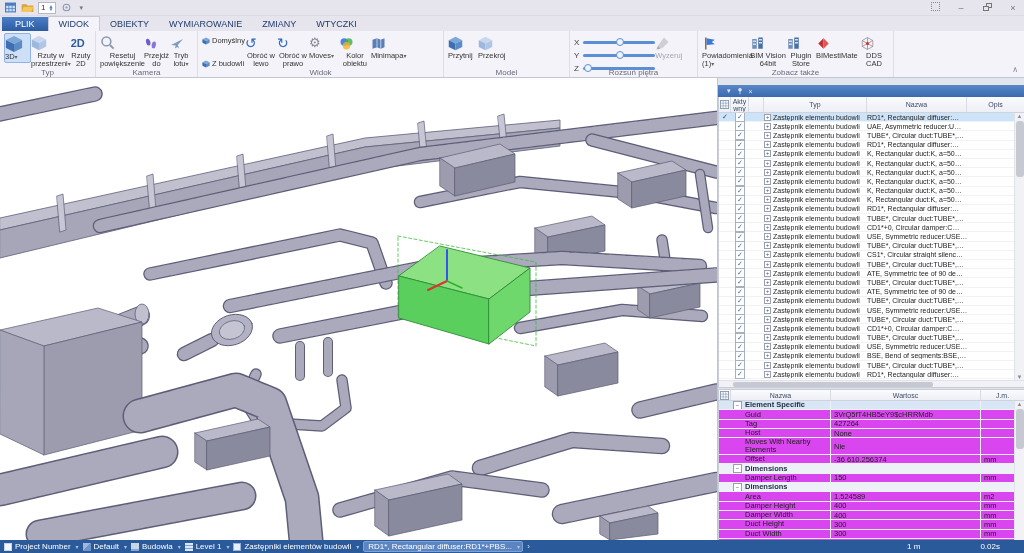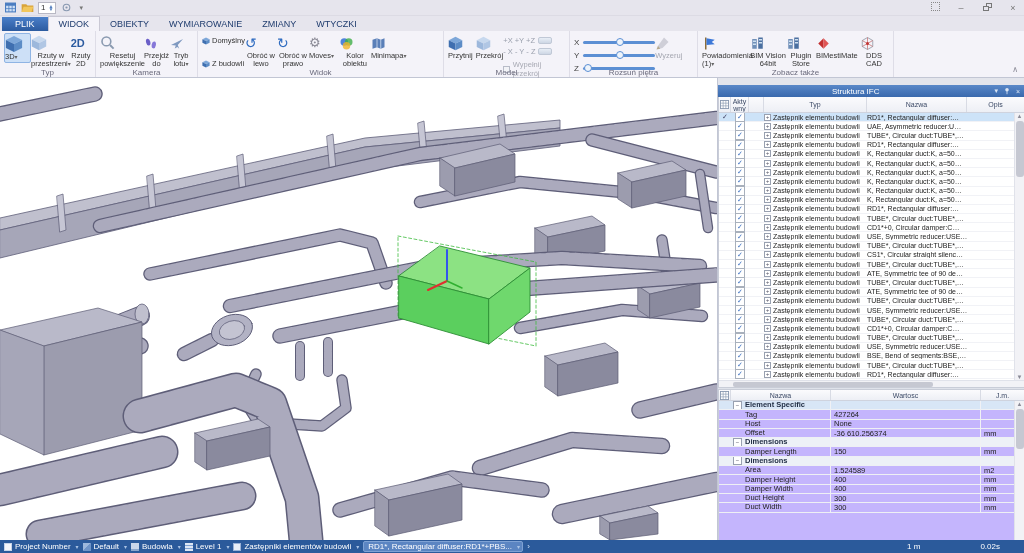--- a/index.html
+++ b/index.html
@@ -84,21 +84,21 @@
   .tnaz { width:100px; flex:none; overflow:hidden; white-space:nowrap; }
   .topis { flex:1; overflow:hidden; }
   .vscroll { width:10px; background:#f2f2f6; border-left:1px solid #e0e2ea; display:flex; flex-direction:column; align-items:center; font-size:6px; color:#8a8a96; }
   .vthumb { width:8px; height:56px; background:#c6c8d2; border-radius:3px; margin-top:2px; }
   .hscroll { height:7px; background:#f2f2f6; border-top:1px solid #e0e2ea; position:relative; }
   .hthumb { position:absolute; left:14px; top:1px; width:200px; height:5px; background:#c6c8d2; border-radius:2px; }
 
   .hsplit { height:3px; background:#dfe2ea; border-top:1px solid #c9cdd8; border-bottom:1px solid #c9cdd8; }
 
   
-  .props { height:150px; display:flex; flex-direction:column; background:#c4b5fd; border-left:1px solid #c9cdd8; overflow:hidden; }
+  .props { height:150px; display:flex; flex-direction:column; background:#d946ef; border-left:1px solid #c9cdd8; overflow:hidden; }
   .phead { height:11px; display:flex; background:linear-gradient(#fbfbfd,#edeff5); border-bottom:1px solid #cfd3de; font-size:7px; color:#3c4a66; }
   .phc { border-right:1px solid #d8dbe4; display:flex; align-items:center; justify-content:center; }
   .pc-ico { width:12px; } .pc-name { width:100px; } .pc-val { width:150px; } .pc-unit { flex:1; border-right:none; }
   .pbody { flex:1; display:flex; }
   .prows { flex:1; overflow:hidden; }
   .prow { display:flex; height:9.3px; font-size:7.5px; color:#222; border-bottom:1px solid #eef0f4; align-items:center; }
   .prow.two-line { height:17px; }
   .prow.group { background:#edf1f7; font-weight:bold; color:#1d2a40; }
   .prow.highlight { background:#d8e6f6; }
   .pico { width:12px; flex:none; }
@@ -375,34 +375,20 @@
           </span>
         <span>Przytnij</span>
       </div>
       <div class="rbtn-big" style="width:30px">
         <span class="ric">
             <svg width="15" height="15">
               <use href="#s-cube-light"></use>
             </svg>
           </span>
         <span>Przekrój</span>
-      </div>
-      <div class="axes">
-        <span class="axrow">
-            <span>+X  +Y  +Z</span>
-            <span class="axbtn"></span>
-          </span>
-        <span class="axrow">
-            <span>- X  - Y  - Z</span>
-            <span class="axbtn"></span>
-          </span>
-        <span class="chk">
-            <span class="box"></span>
-            <span>Wypełnij przekrój</span>
-          </span>
       </div>
       <div class="rgroup-label">Model</div>
     </div>
 
     <div class="rgroup" style="width:128px">
       <div class="sliders">
         <div class="slrow">
             <span>X</span>
           <span class="sltrack">
               <span class="slthumb" style="left:46%"></span>
@@ -619,21 +605,20 @@
           <line x1="447" y1="203" x2="462" y2="210" stroke="#30b030" stroke-width="1.5"></line>
         </g>
       </svg>
     </div>
 
     <div class="vsplit"></div>
 
     <div class="rightpanel">
       <div class="panel-gap"></div>
       <div class="panel-title">
-        <span class="t">Struktura IFC</span>
         <span class="pt-ico">▾</span>
         <span class="pt-ico"><svg width="8" height="8">
               <use href="#s-pin"></use>
             </svg></span>
         <span class="pt-ico">×</span>
       </div>
 
       <div class="tree">
         <div class="thead">
           <span class="thc c-g">
@@ -996,28 +981,40 @@
         <div class="pbody">
           <div class="prows">
               <div class="prow group highlight">
               <span class="pico"></span>
               <span class="pname">Element Specific</span>
               <span class="pval"></span>
               <span class="punit"></span>
             </div>
               <div class="prow">
               <span class="pico"></span>
+              <span class="pname">Guid</span>
+              <span class="pval">3VrQ5fT4HB5eY9$cHRRMdb</span>
+              <span class="punit"></span>
+            </div>
+              <div class="prow">
+              <span class="pico"></span>
               <span class="pname">Tag</span>
               <span class="pval">427264</span>
               <span class="punit"></span>
             </div>
               <div class="prow">
               <span class="pico"></span>
               <span class="pname">Host</span>
               <span class="pval">None</span>
+              <span class="punit"></span>
+            </div>
+              <div class="prow two-line">
+              <span class="pico"></span>
+              <span class="pname">Moves With Nearby Elements</span>
+              <span class="pval">Nie</span>
               <span class="punit"></span>
             </div>
               <div class="prow">
               <span class="pico"></span>
               <span class="pname">Offset</span>
               <span class="pval">-36 610.256374</span>
               <span class="punit">mm</span>
             </div>
               <div class="prow group">
               <span class="pico"></span>

